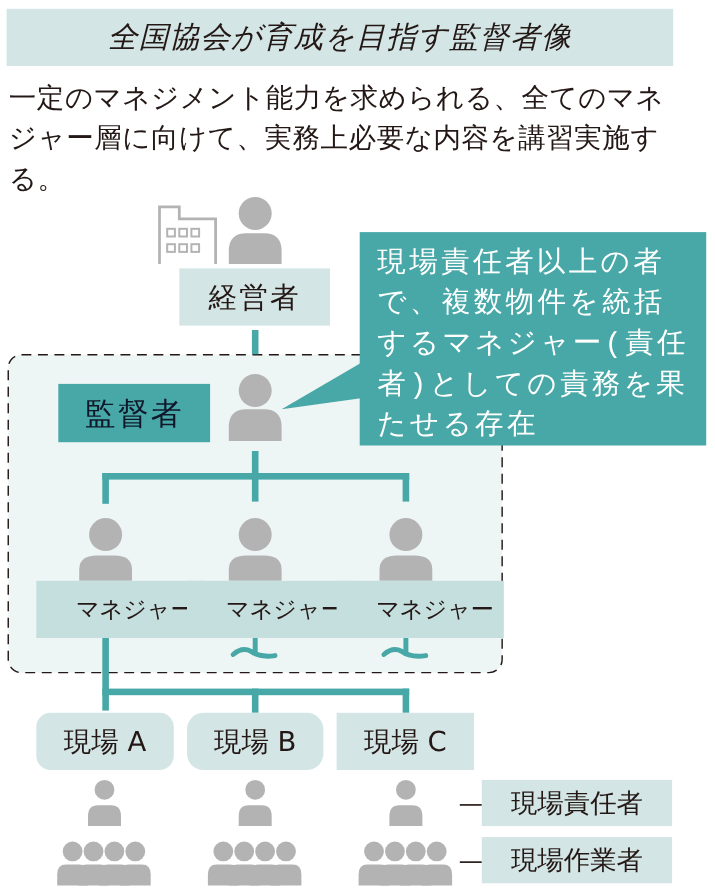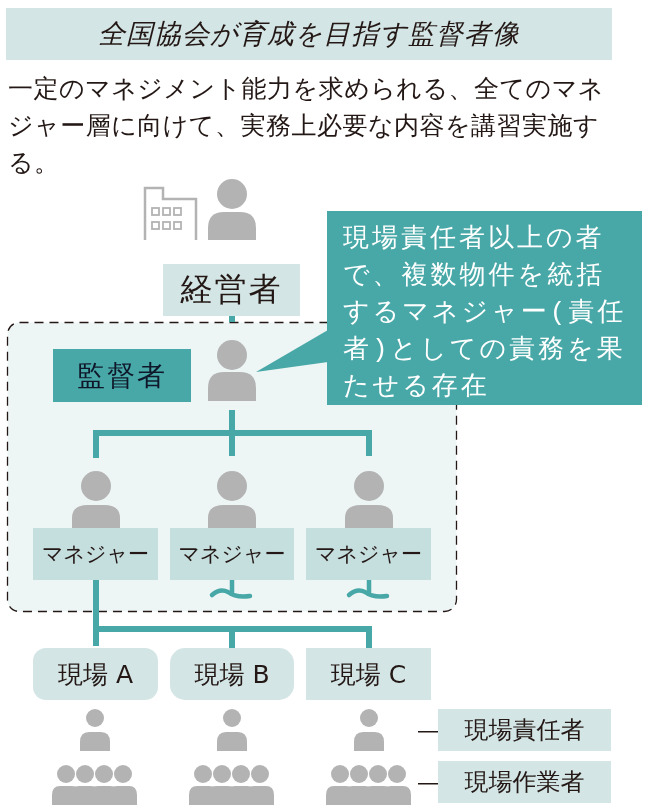--- a/index.html
+++ b/index.html
@@ -5,21 +5,21 @@
   html, body { margin: 0; padding: 0; background: #ffffff; }
   body { width: 650px; height: 810px; position: relative; overflow: hidden;
          font-family: "DejaVu Sans", "Liberation Sans", sans-serif; color: #231815; }
   .abs { position: absolute; }
   .title-box { left: 6px; top: 8px; width: 606px; height: 52px; background: #d3e5e5;
                display: flex; align-items: center; justify-content: center;
                font-size: 27px; letter-spacing: 1px; font-style: italic; }
   .desc { left: 8px; top: 70px; width: 620px; font-size: 25px; line-height: 37px; letter-spacing: 0.5px; }
   .lbl { background: #d3e5e5; display: flex; align-items: center; justify-content: center;
          font-size: 24px; }
-  .lbl-mgr { background: #c5dede; font-size: 21px; }
+  .lbl-mgr { background: #c5dede; font-size: 21px; padding-left: 27px; }
   .teal-lbl { background: #48a8a7; color: #0f172a; display: flex; align-items: center; justify-content: center; font-size: 28px; letter-spacing: 2px; }
   .bubble { left: 327px; top: 211px; width: 315px; height: 194px; background: #48a8a7; color: #fff;
             box-sizing: border-box; padding: 10px 12px 0 16px; font-size: 26px; line-height: 37px; letter-spacing: 3px; font-family: Liberation Mono, monospace; }
   .legend { left: 438px; width: 173px; height: 42px; }
   svg { position: absolute; left: 0; top: 0; }
 </style>
 </head>
 <body>
 
 <svg width="650" height="810">
@@ -131,21 +131,21 @@
       </g>
     </g>
 
   <rect x="418" y="731" width="20" height="1.5" fill="#231815"></rect>
   <rect x="418" y="783" width="20" height="1.5" fill="#231815"></rect>
 </svg>
 
 <div class="abs title-box">全国協会が育成を目指す監督者像</div>
 <div class="abs desc">一定のマネジメント能力を求められる、全てのマネジャー層に向けて、実務上必要な内容を講習実施する。</div>
 
-<div class="abs lbl" style="left:163px;top:264px;width:137px;height:52px;font-size:32px;letter-spacing:2px;text-align:right;">経営者</div>
+<div class="abs lbl" style="left:163px;top:244px;width:137px;height:52px;font-size:26px;letter-spacing:2px;text-align:right;">経営者</div>
 
 <div class="abs bubble">現場責任者以上の者で、複数物件を統括するマネジャー(責任者)としての責務を果たせる存在</div>
 
 <div class="abs teal-lbl" style="left:53px;top:349px;width:138px;height:53px;">監督者</div>
 
 <div class="abs lbl lbl-mgr" style="left:33px;top:528px;width:125px;height:52px;">マネジャー</div>
 <div class="abs lbl lbl-mgr" style="left:170px;top:528px;width:124px;height:52px;">マネジャー</div>
 <div class="abs lbl lbl-mgr" style="left:306px;top:528px;width:125px;height:52px;">マネジャー</div>
 
 <div class="abs lbl" style="left:33px;top:648px;width:125px;height:52px;font-size:25px;border-radius:13px;">現場 A</div>

